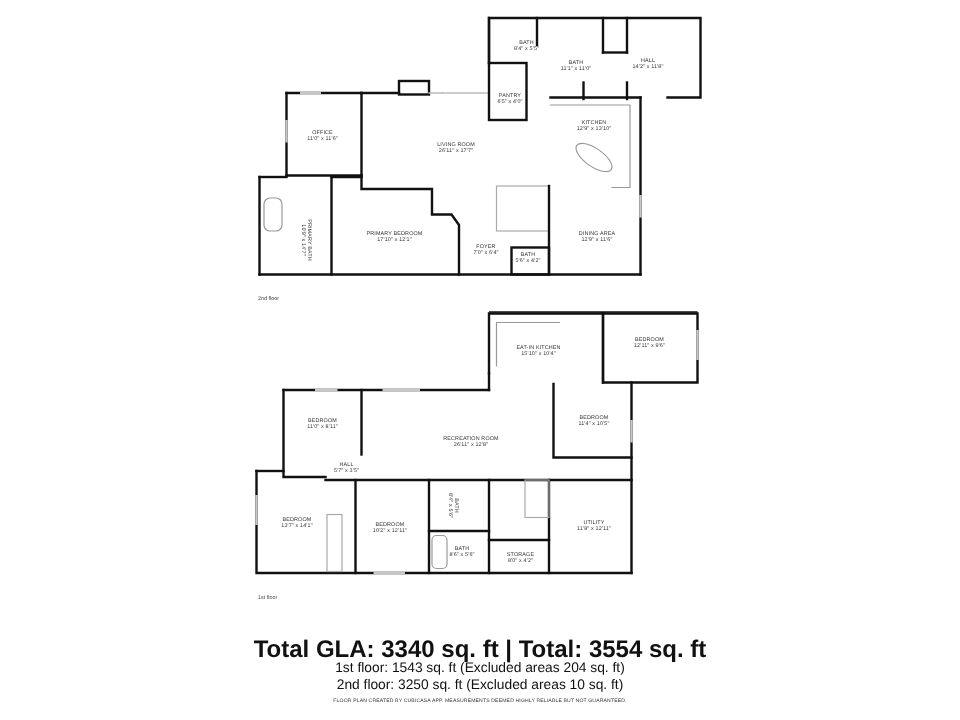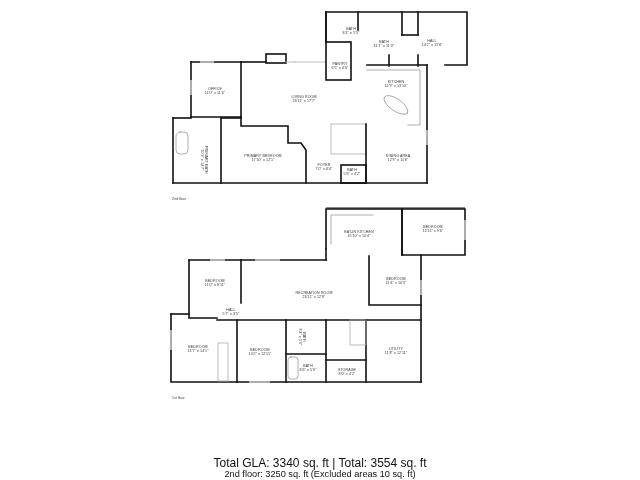--- a/index.html
+++ b/index.html
@@ -4,21 +4,21 @@
 <style>
   html, body { margin:0; padding:0; background:#ffffff; }
   body { width:640px; height:480px; position:relative; overflow:hidden; font-family:"Liberation Sans", sans-serif; color:#222; }
   svg.plan { position:absolute; left:0; top:0; }
   .lbl { position:absolute; text-align:center; font-size:3.6px; line-height:4.4px; color:#333; white-space:nowrap; transform:translate(-50%,-50%); letter-spacing:0.1px; }
   .lbl .nm { display:block; text-transform:uppercase; }
   .lbl .dm { display:block; }
   .lbl.vert { transform:translate(-50%,-50%) rotate(90deg); }
   .floor-tag { position:absolute; font-size:3.6px; color:#444; }
   .summary { position:absolute; left:0; width:640px; top:428px; text-align:center; color:#111; }
-  .summary .t1 { font-size:12px; font-weight:normal; line-height:12px;margin-top:29px; }
+  .summary .t1 { font-size:16px; font-weight:bold; line-height:12px; }
   .summary .t2 { font-size:9.2px; line-height:10.5px; }
   .summary .disc { font-size:3.4px; margin-top:4px; color:#333; letter-spacing:0.1px; }
 </style>
 </head>
 <body>
 
 <svg class="plan" width="640" height="480" viewBox="0 0 640 480">
   <g fill="none" stroke="#111" stroke-width="1.6" stroke-linecap="square">
 
     <polyline points="191,62 241,62"></polyline>
@@ -216,15 +216,16 @@
     </div>
   <div class="lbl" style="left:396px;top:351px">
       <span class="nm">Utility</span>
       <span class="dm">11'8" x 12'11"</span>
     </div>
   <div class="floor-tag" style="left:172px;top:396px">1st floor</div>
 </div>
 
 <div class="summary">
   <div class="t1">Total GLA: 3340 sq. ft | Total: 3554 sq. ft</div>
+  <div class="t2">1st floor: 1543 sq. ft (Excluded areas 204 sq. ft)</div>
   <div class="t2">2nd floor: 3250 sq. ft (Excluded areas 10 sq. ft)</div>
   <div class="disc">FLOOR PLAN CREATED BY CUBICASA APP. MEASUREMENTS DEEMED HIGHLY RELIABLE BUT NOT GUARANTEED.</div>
 </div>
 
 </body></html>

